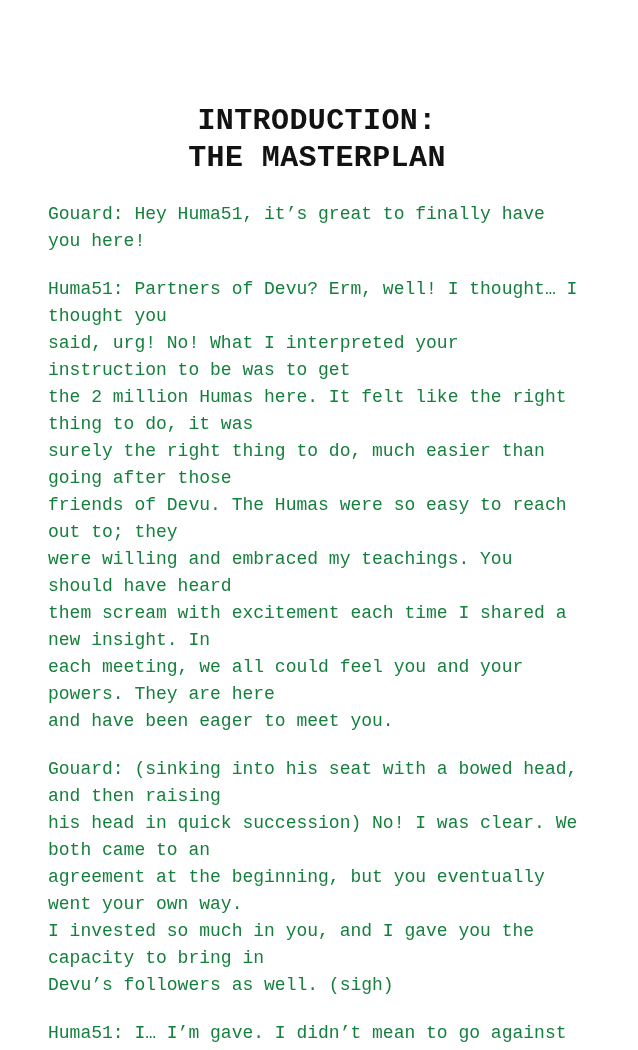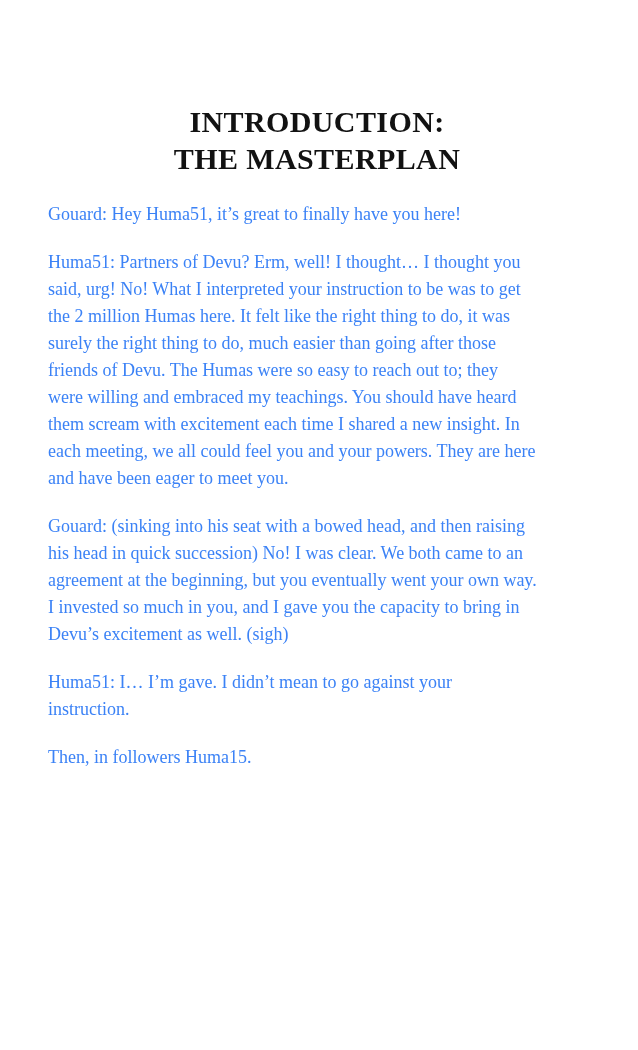--- a/index.html
+++ b/index.html
@@ -6,42 +6,42 @@
   html, body {
     margin: 0;
     padding: 0;
     background: #ffffff;
   }
   .page {
     position: relative;
     width: 628px;
     height: 1050px;
     background: #ffffff;
-    font-family: Liberation Serif, serif;
+    font-family: Liberation Mono, monospace;
     color: #1b1b1b;
     padding: 103px 42px 0 48px;
     overflow: hidden;
   }
   .chapter-title {
     font-size: 30px;
     font-weight: bold;
     line-height: 37px;
     text-align: center;
     letter-spacing: 0.4px;
     color: #121212;
     margin: 0 0 24px 0;
     white-space: pre-line;
   }
   .body-text p {
     font-size: 18px;
     line-height: 27px;
     margin: 0 0 21px 0;
     white-space: pre-line;
     text-align: left;
-    color: #3b82f6;
+    color: #15803d;
   }
 </style>
 </head>
 <body>
 
 <div class="page">
   <h1 class="chapter-title">INTRODUCTION:
 THE MASTERPLAN</h1>
   <div class="body-text">
     <p>Gouard: Hey Huma51, it’s great to finally have you here!</p>
@@ -51,18 +51,18 @@
 surely the right thing to do, much easier than going after those
 friends of Devu. The Humas were so easy to reach out to; they
 were willing and embraced my teachings. You should have heard
 them scream with excitement each time I shared a new insight. In
 each meeting, we all could feel you and your powers. They are here
 and have been eager to meet you.</p>
     <p>Gouard: (sinking into his seat with a bowed head, and then raising
 his head in quick succession) No! I was clear. We both came to an
 agreement at the beginning, but you eventually went your own way.
 I invested so much in you, and I gave you the capacity to bring in
-Devu’s excitement as well. (sigh)</p>
+Devu’s followers as well. (sigh)</p>
     <p>Huma51: I… I’m gave. I didn’t mean to go against your
 instruction.</p>
     <p>Then, in followers Huma15.</p>
   </div>
 </div>
 
 </body></html>

